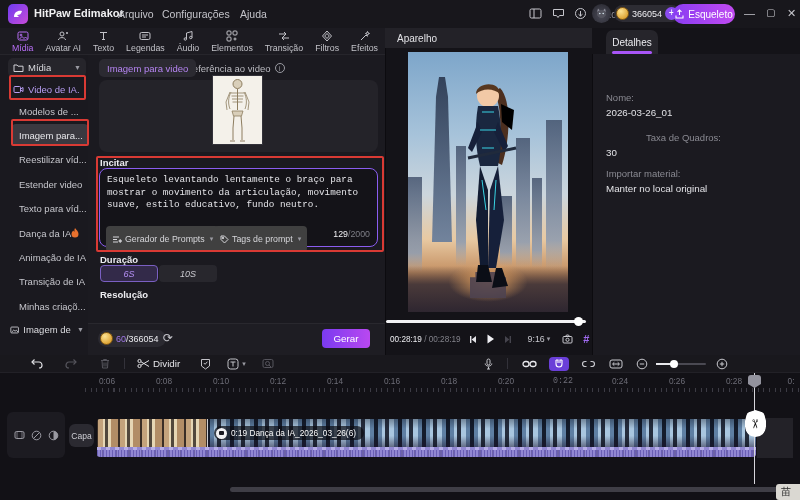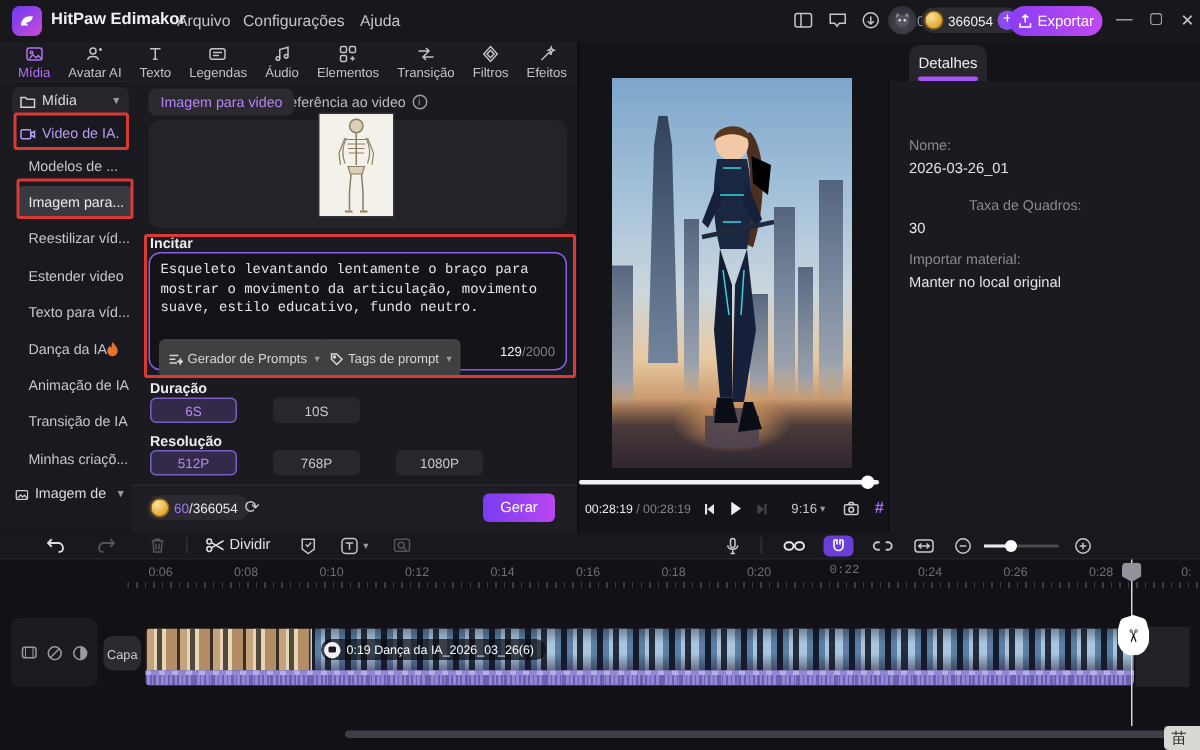--- a/index.html
+++ b/index.html
@@ -68,21 +68,21 @@
   #prompt-box { left:99px; top:168px; width:279px; height:79px; background:#141318;
     border:1.5px solid #8a5cf0; border-radius:8px; }
   #prompt-text { left:107px; top:174px; width:264px; font-size:9.3px; line-height:12.5px; color:#e4e4e8;font-family:Liberation Mono, monospace; }
   .prompt-chip { top:226px; height:26px; background:#404040; border-radius:4px; display:flex;
     align-items:center; gap:3px; padding:0 6px; font-size:8.8px; color:#d6d6da; }
   #chip-generator { left:106px; }
   #chip-tags { left:214px; }
   #char-counter { left:300px; top:229px; width:70px; text-align:right; font-size:8.8px; color:#7e7e86; }
   #char-counter b { color:#f0f0f4; font-weight:normal; }
   .sec-label { font-size:9.5px; font-weight:bold; color:#ececf0; }
-  .chip-row { position:absolute; display:flex; gap:24px; }
+  .chip-row { position:absolute; display:flex; gap:1px;font-style:italic; }
   .opt-chip { width:58px; height:17px; border-radius:4px; background:#28272d; color:#c8c8ce;
     font-size:9px; display:flex; align-items:center; justify-content:center; }
   .opt-chip.selected { background:#332a49; border:1px solid #7a5fc2; color:#b18cf0; }
   #gen-bottom { left:88px; top:323px; width:297px; height:32px; background:#1e1d23; border-top:1px solid #29282e; }
   #cost-pill { left:98px; top:330px; height:17px; border-radius:9px; background:#2b2a31;
     display:flex; align-items:center; gap:3px; padding:0 7px 0 2px; font-size:9px; }
   #cost-pill .cost { color:#a078e8; } #cost-pill .bal { color:#e8e8ec; }
   #refresh-ic { left:163px; top:331px; font-size:12px; color:#c2c2c8; }
   #gerar-btn { left:322px; top:329px; width:48px; height:19px; border-radius:4px;
     background:linear-gradient(90deg,#7a3bf0,#b948f0); color:#fff; font-size:9.8px;
@@ -227,21 +227,21 @@
     </div>
     <div id="coin-pill" class="abs">
       <div class="coin"></div>
       <span id="coin-count">366054</span>
       <div id="coin-add">+</div>
     </div>
     <div id="export-btn" class="abs">
       <svg width="9" height="10" viewBox="0 0 9 10" fill="none" stroke="#fff" stroke-width="1.1">
           <path d="M4.5 6 V1 M2.5 2.8 4.5 1 6.5 2.8 M1 6.5 v2.5 h7 V6.5"></path>
         </svg>
-      <span>Exportar</span>
+      <span>Esqueleto</span>
     </div>
     <div class="winctl abs" style="left:744px">—</div>
     <div class="winctl abs" style="left:766px; font-size:10px">▢</div>
     <div class="winctl abs" style="left:787px">✕</div>
   </div>
 
   <div id="ribbon" class="abs">
       <div class="rtab active">
         <span class="ric">
           <svg width="12" height="12" viewBox="0 0 12 12" fill="none" stroke="#c2c2c8" stroke-width="1">
@@ -412,35 +412,33 @@
     <span class="caret" style="margin-left:2px">▾</span>
   </div>
   <div id="char-counter" class="abs"><b>129</b><span>/2000</span></div>
 
   <div class="sec-label abs" style="left:100px; top:254px">Duração</div>
   <div id="duration-row" class="chip-row" style="left:100px; top:265px">
       <div class="opt-chip selected">6S</div>
       <div class="opt-chip">10S</div>
     </div>
   <div class="sec-label abs" style="left:100px; top:289px">Resolução</div>
-  <div id="resolution-row" class="chip-row" style="left:100px; top:300px">
-      <div class="opt-chip selected">512P</div>
-      <div class="opt-chip">768P</div>
-      <div class="opt-chip">1080P</div>
-    </div>
 
   <div id="gen-bottom" class="abs"></div>
   <div id="cost-pill" class="abs">
     <div class="coin"></div>
     <span><span class="cost">60</span><span class="bal">/366054</span></span>
   </div>
   <div id="refresh-ic" class="abs">⟳</div>
   <div id="gerar-btn" class="abs">Gerar</div>
 
   <div id="preview" class="abs"></div>
+  <div id="preview-header" class="abs">
+    <span id="preview-title">Aparelho</span>
+  </div>
   <div id="video" class="abs">
     <div class="sky"></div>
     <div class="bld" style="left:0; width:14px; height:95px"></div>
     <div class="spire abs"></div>
     <div class="bld" style="left:48px; width:10px; height:120px; bottom:46px"></div>
     <div class="bld" style="left:108px; width:14px; height:130px; bottom:44px"></div>
     <div class="bld" style="left:124px; width:10px; height:90px; bottom:44px"></div>
     <div class="bld" style="left:138px; width:16px; height:150px; bottom:42px"></div>
     <div class="bld" style="left:92px; width:12px; height:70px; bottom:46px"></div>
     <div class="plaza"></div>

